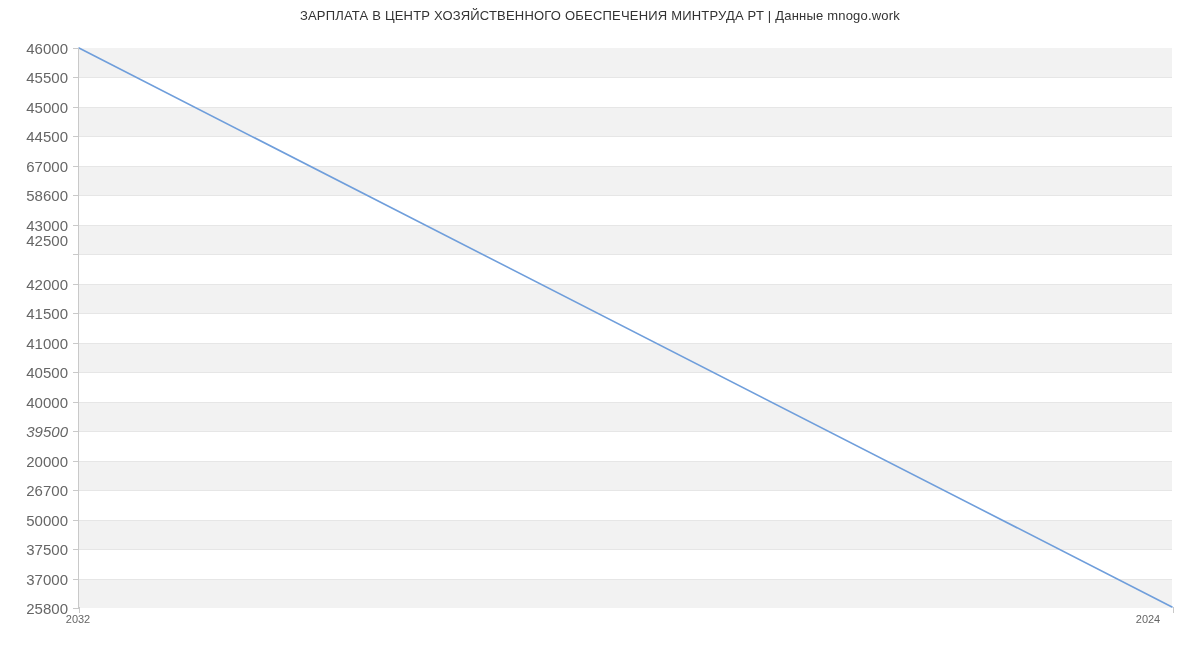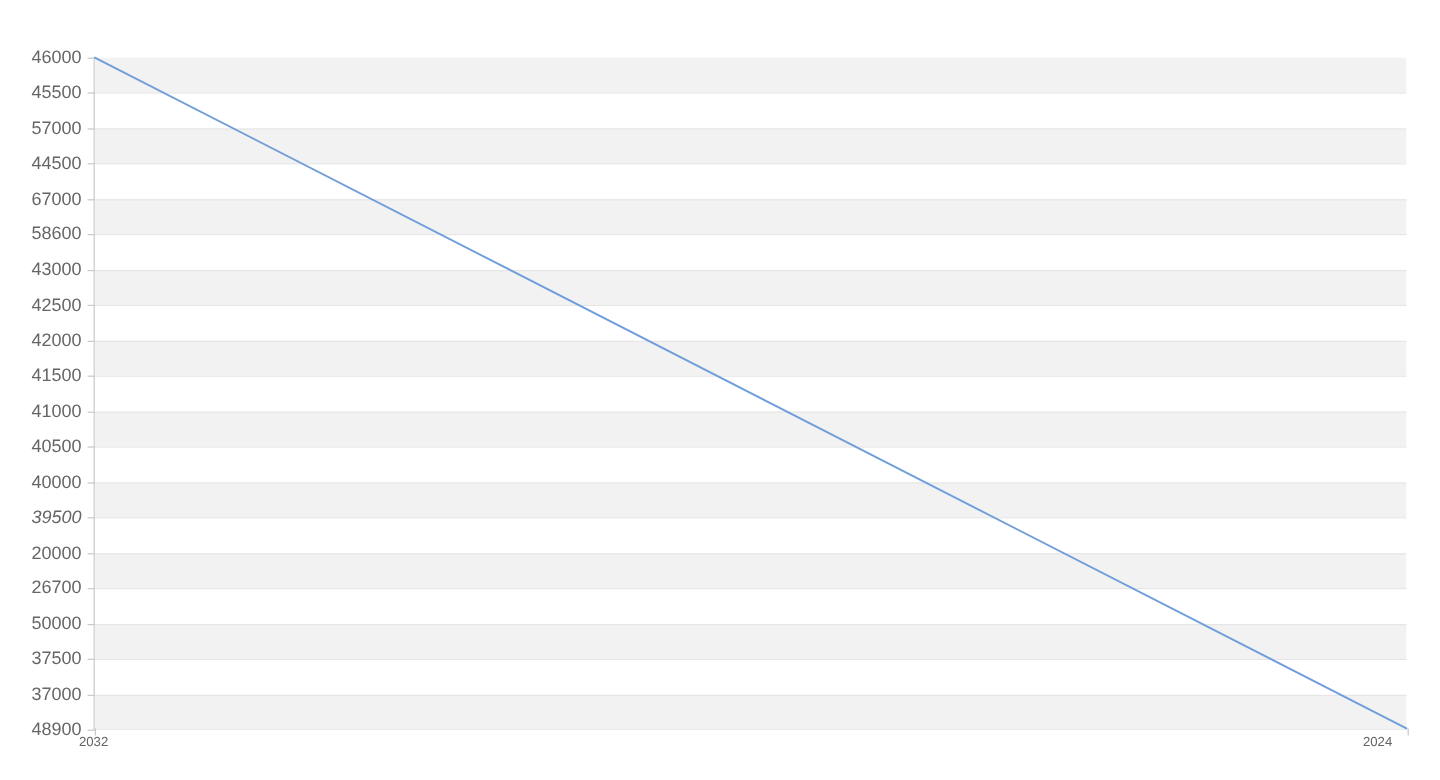--- a/index.html
+++ b/index.html
@@ -86,20 +86,21 @@
     top: 0;
     width: 100%;
     height: 100%;
     overflow: visible;
   }
 </style>
 </head>
 <body>
 
 <div class="chart-wrap">
+  <div class="title">ЗАРПЛАТА В ЦЕНТР ХОЗЯЙСТВЕННОГО ОБЕСПЕЧЕНИЯ МИНТРУДА РТ | Данные mnogo.work</div>
 
   <div class="plot" id="plot">
 
   <div class="band" style="top: 530.526px; height: 29.4737px;"></div>
       <div class="band" style="top: 471.579px; height: 29.4737px;"></div>
       <div class="band" style="top: 412.632px; height: 29.4737px;"></div>
       <div class="band" style="top: 353.684px; height: 29.4737px;"></div>
       <div class="band" style="top: 294.737px; height: 29.4737px;"></div>
       <div class="band" style="top: 235.789px; height: 29.4737px;"></div>
       <div class="band" style="top: 176.842px; height: 29.4737px;"></div>
@@ -143,35 +144,35 @@
       <div class="tick ytick" style="top: 176.842px;"></div>
       <div class="tick ytick" style="top: 147.368px;"></div>
       <div class="tick ytick" style="top: 117.895px;"></div>
       <div class="tick ytick" style="top: 88.4211px;"></div>
       <div class="tick ytick" style="top: 58.9474px;"></div>
       <div class="tick ytick" style="top: 29.4737px;"></div>
       <div class="tick ytick" style="top: 0px;"></div>
       <div class="tick xtick" style="left: -0.5px;"></div>
       <div class="tick xtick" style="left: 1093.5px;"></div>
     </div>
-<div class="ylabel" style="top: 608px;">48900</div>
+<div class="ylabel" style="top: 608px;">25800</div>
     <div class="ylabel" style="top: 578.526px;">37000</div>
     <div class="ylabel" style="top: 549.053px;">37500</div>
     <div class="ylabel" style="top: 519.579px;">50000</div>
     <div class="ylabel" style="top: 490.105px;">26700</div>
     <div class="ylabel" style="top: 460.632px;">20000</div>
     <div class="ylabel" style="top: 431.158px; font-style: italic;">39500</div>
     <div class="ylabel" style="top: 401.684px;">40000</div>
     <div class="ylabel" style="top: 372.211px;">40500</div>
     <div class="ylabel" style="top: 342.737px;">41000</div>
     <div class="ylabel" style="top: 313.263px;">41500</div>
     <div class="ylabel" style="top: 283.789px;">42000</div>
-    <div class="ylabel" style="top: 255px; text-align: right;">42500</div>
+    <div class="ylabel" style="top: 240px; text-align: right;">42500</div>
     <div class="ylabel" style="top: 224.842px;">43000</div>
     <div class="ylabel" style="top: 195.368px;">58600</div>
     <div class="ylabel" style="top: 165.895px;">67000</div>
     <div class="ylabel" style="top: 136.421px;">44500</div>
-    <div class="ylabel" style="top: 106.947px;">57000</div>
+    <div class="ylabel" style="top: 106.947px;">45000</div>
     <div class="ylabel" style="top: 77.4737px;">45500</div>
     <div class="ylabel" style="top: 48px;">46000</div>
     <div class="xlabel" style="left: 78px;">2032</div>
     <div class="xlabel" style="left: 1148px;">2024</div>
   </div>
 
 </body></html>

